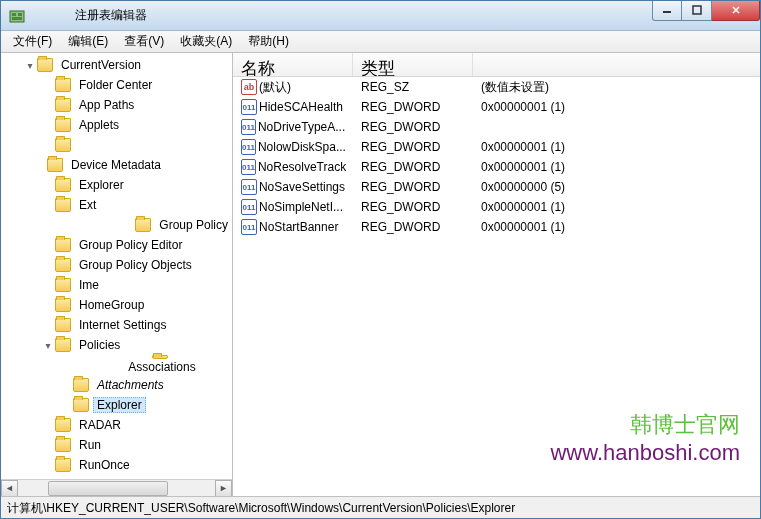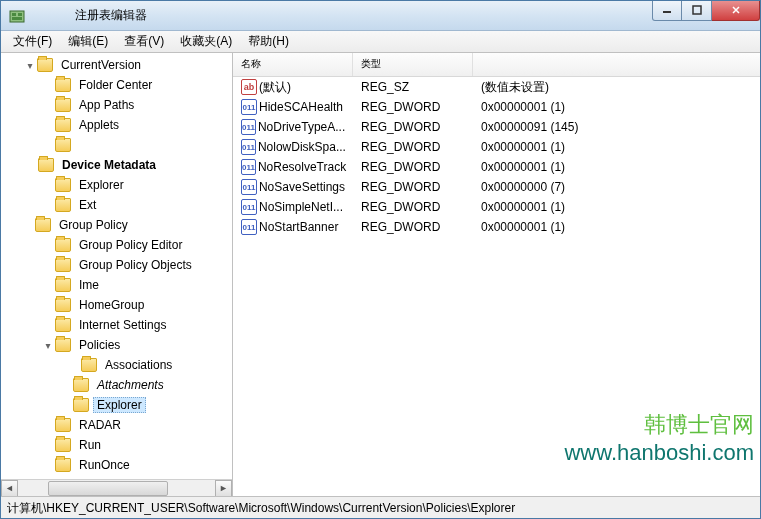--- a/index.html
+++ b/index.html
@@ -28,34 +28,34 @@
 .tree-folder { width: 16px; height: 14px; background: linear-gradient(#fce9a5,#f5cc5a); border: 1px solid #d4a820; border-radius: 1px 1px 2px 2px; margin-right: 4px; position: relative; }
 .tree-folder::before { content: ""; position: absolute; top: -3px; left: 0; width: 7px; height: 3px; background: #f5cc5a; border: 1px solid #d4a820; border-bottom: none; border-radius: 1px 1px 0 0; }
 .tree-label { padding: 1px 4px; }
 .tree-label.selected { background: #cde8ff; border: 1px dotted #7aa7d0; padding: 0 3px; }
 
 .tree-scroll-h { height: 17px; background: #f0f0f0; border-top: 1px solid #d0d0d0; display: flex; align-items: center; }
 .tree-scroll-h .arrow { width: 17px; height: 17px; background: linear-gradient(#fafafa,#e0e0e0); border: 1px solid #b0b0b0; display:flex; align-items:center; justify-content:center; font-size:9px; color:#555; }
 .tree-scroll-h .thumb { width: 120px; height: 15px; background: linear-gradient(#f0f0f0,#d8d8d8); border: 1px solid #b0b0b0; border-radius: 2px; margin-left: 30px; }
 
 .list-panel { flex: 1; display: flex; flex-direction: column; position: relative; overflow: hidden; }
-.list-header { height: 24px; background: linear-gradient(#fdfdfd,#f0f0f0); border-bottom: 1px solid #d8d8d8; display: flex; font-size: 10px; }
+.list-header { height: 24px; background: linear-gradient(#fdfdfd,#f0f0f0); border-bottom: 1px solid #d8d8d8; display: flex; font-size: 17px; }
 .list-header-cell { border-right: 1px solid #e0e0e0; padding: 4px 8px; }
 .list-body { flex: 1; overflow: hidden; position: relative; }
 .list-row { display: flex; align-items: center; height: 20px; font-size: 12px; }
 .list-cell { padding: 0 8px; overflow: hidden; white-space: nowrap; text-overflow: ellipsis; }
 .list-icon { width: 16px; height: 16px; margin-right: 2px; display: inline-flex; align-items: center; justify-content: center; font-size: 9px; }
 .icon-sz { background: #fff; border: 1px solid #c04040; color: #c04040; font-weight: bold; border-radius: 2px; }
 .icon-dw { background: #fff; border: 1px solid #4060c0; color: #4060c0; font-weight: bold; border-radius: 2px; font-size: 8px; }
 
 .statusbar { height: 22px; border-top: 1px solid #c0c0c0; background: #f0f0f0; font-size: 12px; padding: 3px 6px; }
 
-.watermark { position: absolute; right: 6px; bottom: 30px; text-align: right; pointer-events: none; }
+.watermark { position: absolute; right: 20px; bottom: 30px; text-align: right; pointer-events: none; }
 .watermark-line1 { color: #5fbf3f; font-size: 22px; font-family: "Microsoft YaHei"; }
-.watermark-line2 { color: #0f766e; font-size: 22px; font-family: Arial; }
+.watermark-line2 { color: #701a75; font-size: 22px; font-family: Arial; }
 </style>
 </head>
 <body>
 
 <div class="window">
 
   <div class="titlebar">
     <svg class="titlebar-icon" viewBox="0 0 16 16">
       <rect x="1" y="3" width="14" height="11" fill="#8fc080" stroke="#3a6a30"></rect>
       <rect x="3" y="5" width="4" height="3" fill="#4a8a40"></rect>
@@ -111,36 +111,36 @@
           </div>
           <div class="tree-row" style="padding-left: 40px;">
             <span class="tree-toggle"></span>
             <span class="tree-folder"></span>
             <span class="tree-label">Applets</span>
           </div>
           <div class="tree-row" style="padding-left: 40px;">
             <span class="tree-toggle"></span>
             <span class="tree-folder"></span>
           </div>
-          <div class="tree-row" style="padding-left: 23px; font-weight: bold;">
+          <div class="tree-row" style="padding-left: 32px;">
             <span class="tree-toggle"></span>
             <span class="tree-folder"></span>
             <span class="tree-label">Device Metadata</span>
           </div>
           <div class="tree-row" style="padding-left: 40px;">
             <span class="tree-toggle"></span>
             <span class="tree-folder"></span>
             <span class="tree-label">Explorer</span>
           </div>
           <div class="tree-row" style="padding-left: 40px;">
             <span class="tree-toggle"></span>
             <span class="tree-folder"></span>
             <span class="tree-label">Ext</span>
           </div>
-          <div class="tree-row" style="padding-left: 20px;">
+          <div class="tree-row" style="padding-left: 48px; justify-content: flex-end;">
             <span class="tree-toggle"></span>
             <span class="tree-folder"></span>
             <span class="tree-label">Group Policy</span>
           </div>
           <div class="tree-row" style="padding-left: 40px;">
             <span class="tree-toggle"></span>
             <span class="tree-folder"></span>
             <span class="tree-label">Group Policy Editor</span>
           </div>
           <div class="tree-row" style="padding-left: 40px;">
@@ -161,21 +161,21 @@
           <div class="tree-row" style="padding-left: 40px;">
             <span class="tree-toggle"></span>
             <span class="tree-folder"></span>
             <span class="tree-label">Internet Settings</span>
           </div>
           <div class="tree-row" style="padding-left: 40px;">
             <span class="tree-toggle">▾</span>
             <span class="tree-folder"></span>
             <span class="tree-label">Policies</span>
           </div>
-          <div class="tree-row" style="padding-left: 66px;">
+          <div class="tree-row" style="padding-left: 91px; flex-direction: column;">
             <span class="tree-toggle"></span>
             <span class="tree-folder"></span>
             <span class="tree-label">Associations</span>
           </div>
           <div class="tree-row" style="padding-left: 58px; font-style: italic;">
             <span class="tree-toggle"></span>
             <span class="tree-folder"></span>
             <span class="tree-label">Attachments</span>
           </div>
           <div class="tree-row" style="padding-left: 58px;">
@@ -228,21 +228,20 @@
             </div>
             <div class="list-cell" style="width: 120px;">REG_DWORD</div>
             <div class="list-cell" style="flex: 1 1 0%;">0x00000001 (1)</div>
           </div>
           <div class="list-row">
             <div class="list-cell" style="width: 120px; display: flex; align-items: center;">
               <span class="list-icon icon-dw">011</span>
               <span>NoDriveTypeA...</span>
             </div>
             <div class="list-cell" style="width: 120px;">REG_DWORD</div>
-            <div class="list-cell" style="flex: 1 1 0%;">0x00000091 (145)</div>
           </div>
           <div class="list-row">
             <div class="list-cell" style="width: 120px; display: flex; align-items: center;">
               <span class="list-icon icon-dw">011</span>
               <span>NolowDiskSpa...</span>
             </div>
             <div class="list-cell" style="width: 120px;">REG_DWORD</div>
             <div class="list-cell" style="flex: 1 1 0%;">0x00000001 (1)</div>
           </div>
           <div class="list-row">
@@ -252,21 +251,21 @@
             </div>
             <div class="list-cell" style="width: 120px;">REG_DWORD</div>
             <div class="list-cell" style="flex: 1 1 0%;">0x00000001 (1)</div>
           </div>
           <div class="list-row">
             <div class="list-cell" style="width: 120px; display: flex; align-items: center;">
               <span class="list-icon icon-dw">011</span>
               <span>NoSaveSettings</span>
             </div>
             <div class="list-cell" style="width: 120px;">REG_DWORD</div>
-            <div class="list-cell" style="flex: 1 1 0%;">0x00000000 (7)</div>
+            <div class="list-cell" style="flex: 1 1 0%;">0x00000000 (5)</div>
           </div>
           <div class="list-row">
             <div class="list-cell" style="width: 120px; display: flex; align-items: center;">
               <span class="list-icon icon-dw">011</span>
               <span>NoSimpleNetI...</span>
             </div>
             <div class="list-cell" style="width: 120px;">REG_DWORD</div>
             <div class="list-cell" style="flex: 1 1 0%;">0x00000001 (1)</div>
           </div>
           <div class="list-row">

